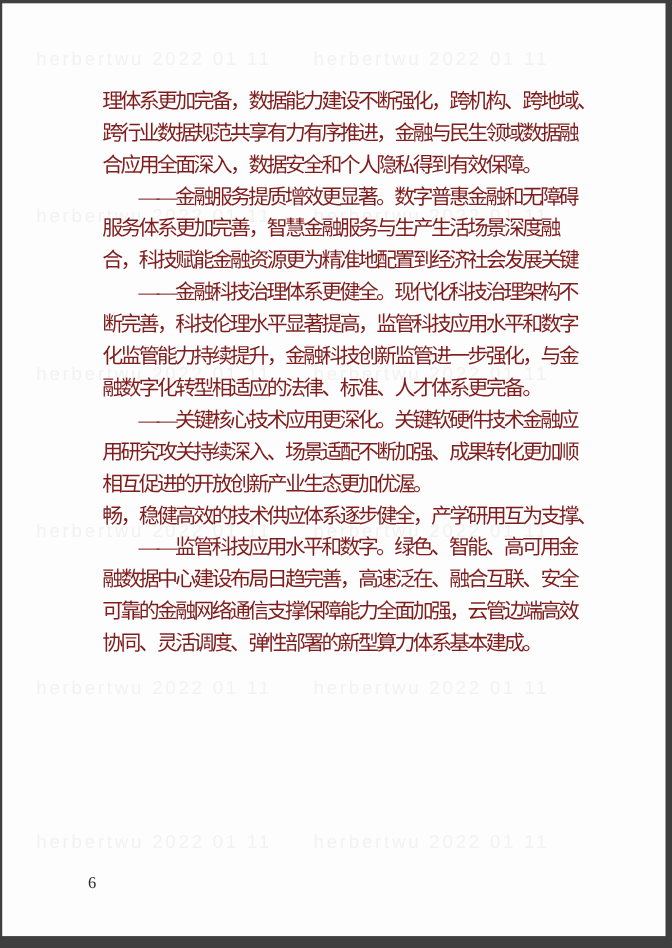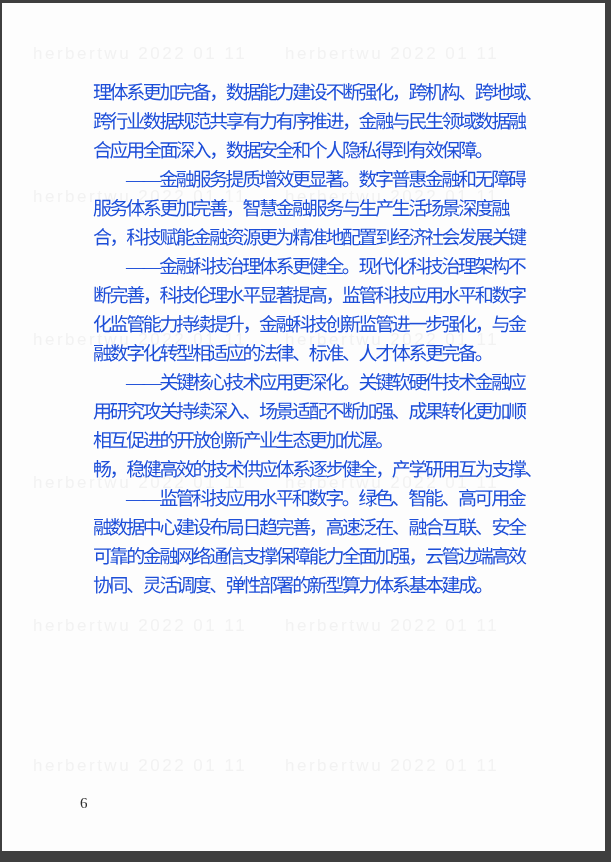--- a/index.html
+++ b/index.html
@@ -70,21 +70,21 @@
       <span style="left: 285px; top: 616px; color: rgb(242, 242, 242);">herbertwu 2022 01 11</span>
       <span style="left: 33px; top: 756px; color: rgb(242, 242, 242);">herbertwu 2022 01 11</span>
       <span style="left: 285px; top: 756px; color: rgb(242, 242, 242);">herbertwu 2022 01 11</span>
     </div>
 
   <div class="edge edge-top" style="background: rgb(63, 63, 63);"></div>
   <div class="edge edge-left" style="background: rgb(63, 63, 63);"></div>
   <div class="edge edge-right" style="background: rgb(63, 63, 63);"></div>
   <div class="edge edge-bottom" style="background: rgb(63, 63, 63);"></div>
 
-  <div class="text-block" id="body-text" style="color: #1d4ed8;">
+  <div class="text-block" id="body-text" style="color: #7f1d1d;">
       <div class="text-line">理体系更加完备，数据能力建设不断强化，跨机构、跨地域、</div>
       <div class="text-line">跨行业数据规范共享有力有序推进，金融与民生领域数据融</div>
       <div class="text-line">合应用全面深入，数据安全和个人隐私得到有效保障。</div>
       <div class="text-line indent">——金融服务提质增效更显著。数字普惠金融和无障碍</div>
       <div class="text-line">服务体系更加完善，智慧金融服务与生产生活场景深度融</div>
       <div class="text-line">合，科技赋能金融资源更为精准地配置到经济社会发展关键</div>
       <div class="text-line indent">——金融科技治理体系更健全。现代化科技治理架构不</div>
       <div class="text-line">断完善，科技伦理水平显著提高，监管科技应用水平和数字</div>
       <div class="text-line">化监管能力持续提升，金融科技创新监管进一步强化，与金</div>
       <div class="text-line">融数字化转型相适应的法律、标准、人才体系更完备。</div>

